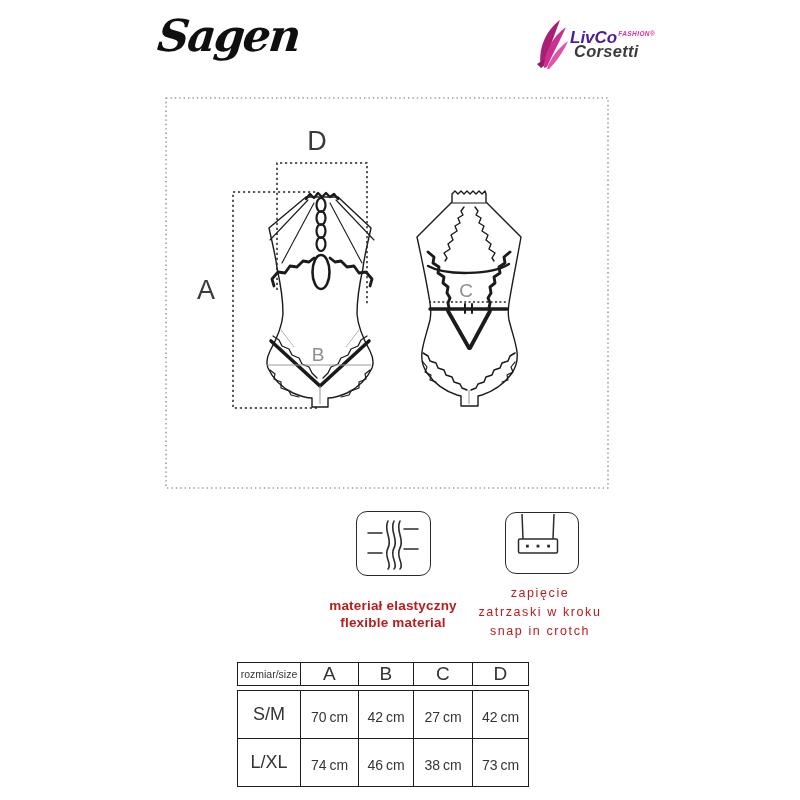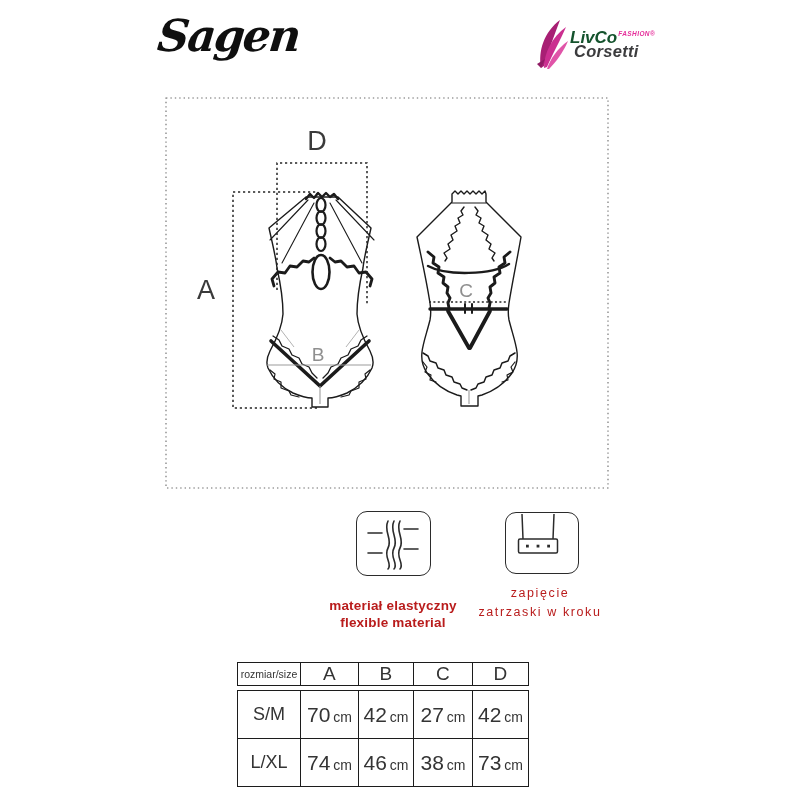--- a/index.html
+++ b/index.html
@@ -10,21 +10,21 @@
   
   .product-title{
     position:absolute;left:158px;top:10px;
     font-family:"DejaVu Serif",serif;font-style:italic;font-weight:bold;
     font-size:44px;color:#0f0f0f;letter-spacing:-2px;transform:skewX(-6deg);
   }
   .brand{position:absolute;left:536px;top:18px;display:flex;align-items:flex-start;}
   .brand-wing{width:33px;height:52px;flex:0 0 auto;}
   .brand-text{margin-left:1px;margin-top:11px;line-height:1;}
   .brand-row{white-space:nowrap;}
-  .brand-livco{font-style:italic;font-weight:bold;font-size:17px;color:#14532d;}
+  .brand-livco{font-style:italic;font-weight:bold;font-size:17px;color:#4c1d95;}
   .brand-fashion{font-style:italic;font-weight:bold;font-size:6.5px;color:#e52e9a;
     letter-spacing:.4px;vertical-align:7px;margin-left:1px;}
   .brand-corsetti{font-style:italic;font-weight:bold;font-size:16.5px;color:#3c3c3e;
     margin-top:-3px;margin-left:4px;letter-spacing:.3px;}
   
   .diagram{position:absolute;left:150px;top:90px;width:480px;height:410px;}
   .dots-outer{stroke:#6a6a6a;stroke-width:1.1;stroke-dasharray:1.4 3;fill:none;}
   .dots-a{stroke:#262626;stroke-width:1.5;stroke-dasharray:2.2 2.8;fill:none;}
   .dots-c{stroke:#262626;stroke-width:1.3;stroke-dasharray:2 2.4;fill:none;}
   .ln{stroke:#1b1b1b;fill:none;stroke-linecap:round;stroke-linejoin:round;}
@@ -46,21 +46,21 @@
   
   .size-table{position:absolute;left:237px;top:662px;}
   .size-table table{border-collapse:collapse;table-layout:fixed;}
   .size-table td{border:1.4px solid #1c1c1c;text-align:center;vertical-align:middle;
     color:#343434;padding:0;}
   .t-head td{height:19px;font-size:19px;letter-spacing:.5px;}
   .t-head td.rz{font-size:10.5px;letter-spacing:0;}
   .t-body{margin-top:4px;}
   .t-body td{height:47px;font-size:22px;}
   .t-body td.szname{font-size:18px;}
-  .num{font-size:21px;}
+  .num{font-size:14px;}
   .unit{font-size:14px;margin-left:3px;}
 </style>
 </head>
 <body>
 
 <div class="canvas">
 
   <div class="product-title">Sagen</div>
 
   <div class="brand">
@@ -186,20 +186,21 @@
     </svg>
   </div>
 
   <div class="cap cap-elastic">
     <div>materiał elastyczny</div>
     <div>flexible material</div>
   </div>
   <div class="cap cap-snap">
     <div>zapięcie</div>
     <div>zatrzaski w kroku</div>
+    <div>snap in crotch</div>
   </div>
 
   <div class="size-table">
     <table class="t-head">
       <colgroup>
           <col style="width:63px">
           <col style="width:58px">
           <col style="width:55px">
           <col style="width:59px">
           <col style="width:56px">

